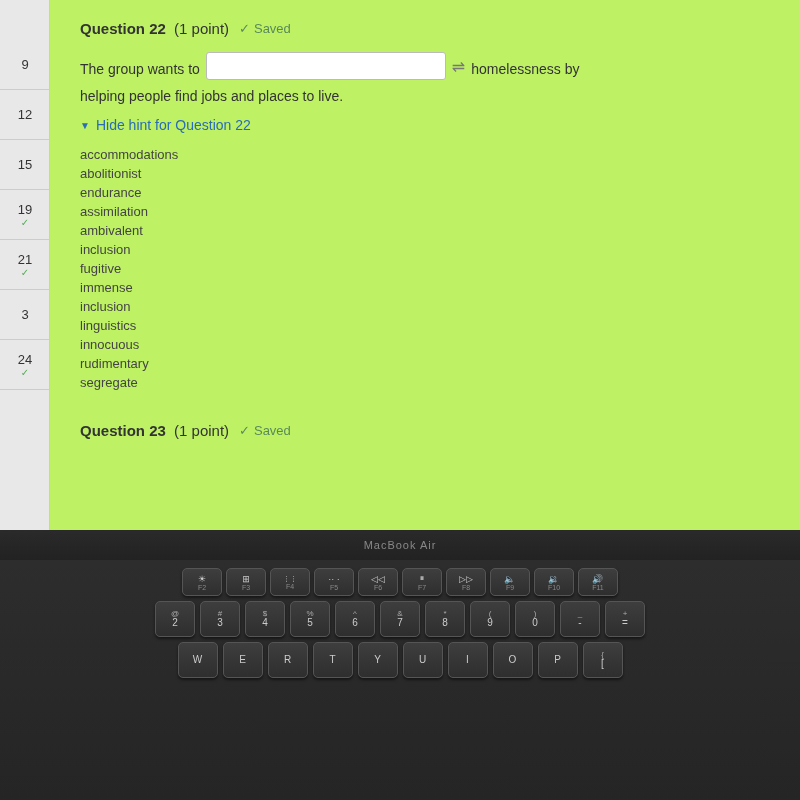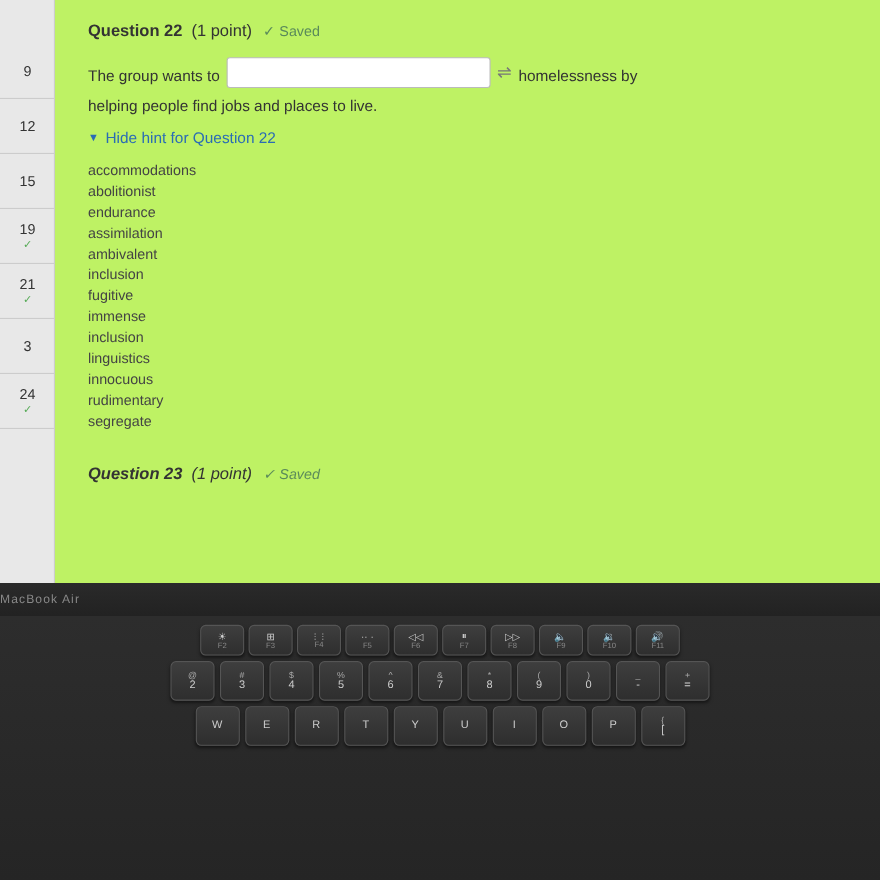--- a/index.html
+++ b/index.html
@@ -135,30 +135,30 @@
       color: #444;
       padding: 2px 0;
       cursor: pointer;
     }
 
     .question-23 {
       margin-top: 30px;
       display: flex;
       align-items: center;
       gap: 10px;
-      font-style: italic;
     }
 
     
     .bezel-bottom {
       width: 800px;
       height: 30px;
       background: linear-gradient(180deg, #2a2a2a 0%, #222 100%);
       display: flex;
       align-items: center;
+      justify-content: center;
     }
 
     .bezel-text {
       font-size: 11px;
       color: #888;
       letter-spacing: 1px;
     }
 
     
     .keyboard-area {

